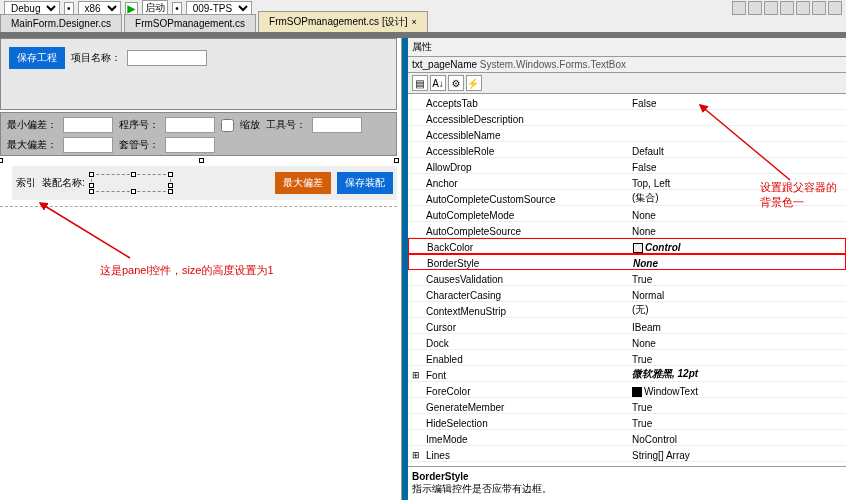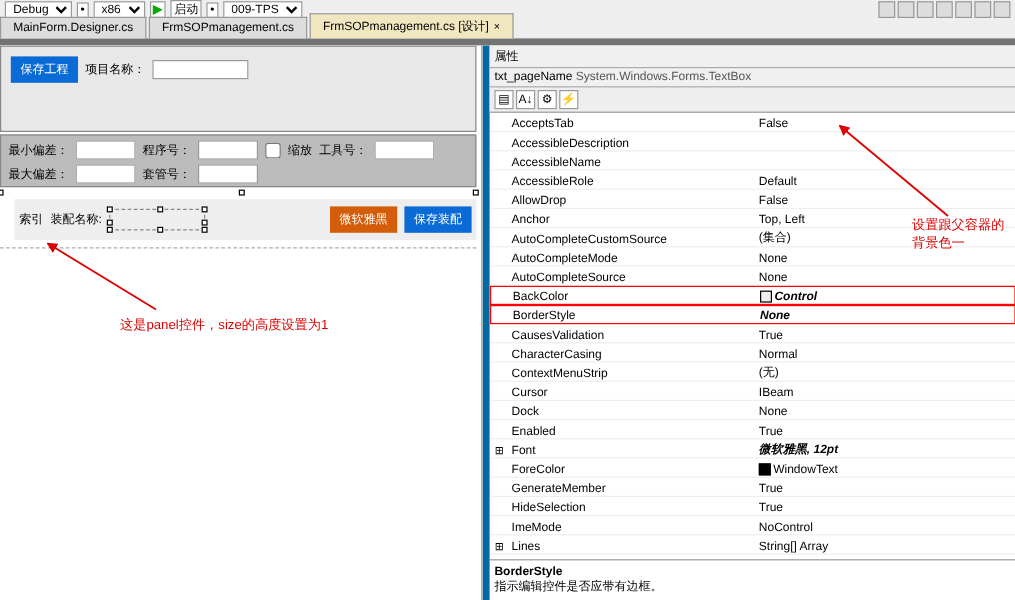--- a/index.html
+++ b/index.html
@@ -111,21 +111,21 @@
         <div class="handle" style="left:-3px;top:-3px"></div>
           <div class="handle" style="right:-3px;top:-3px"></div>
         <div class="handle" style="left:-3px;bottom:-3px"></div>
           <div class="handle" style="right:-3px;bottom:-3px"></div>
         <div class="handle" style="left:50%;top:-3px"></div>
           <div class="handle" style="left:50%;bottom:-3px"></div>
         <div class="handle" style="left:-3px;top:50%"></div>
           <div class="handle" style="right:-3px;top:50%"></div>
       </div>
       <div style="flex:1"></div>
-      <button class="btn-orange">微软雅黑</button>
+      <button class="btn-orange">最大偏差</button>
       <button class="btn-blue">保存装配</button>
     </div>
     <div style="position:absolute;left:0;top:168px;right:4px;border-top:1px dashed #aaa;"></div>
 
     <svg class="arrow" style="left:30px;top:160px;width:120px;height:70px">
       <defs>
           <marker id="ah1" markerWidth="6" markerHeight="6" refX="5" refY="3" orient="auto">
             <path d="M0,0 L6,3 L0,6 Z" fill="#d00"></path>
           </marker>
         </defs>

